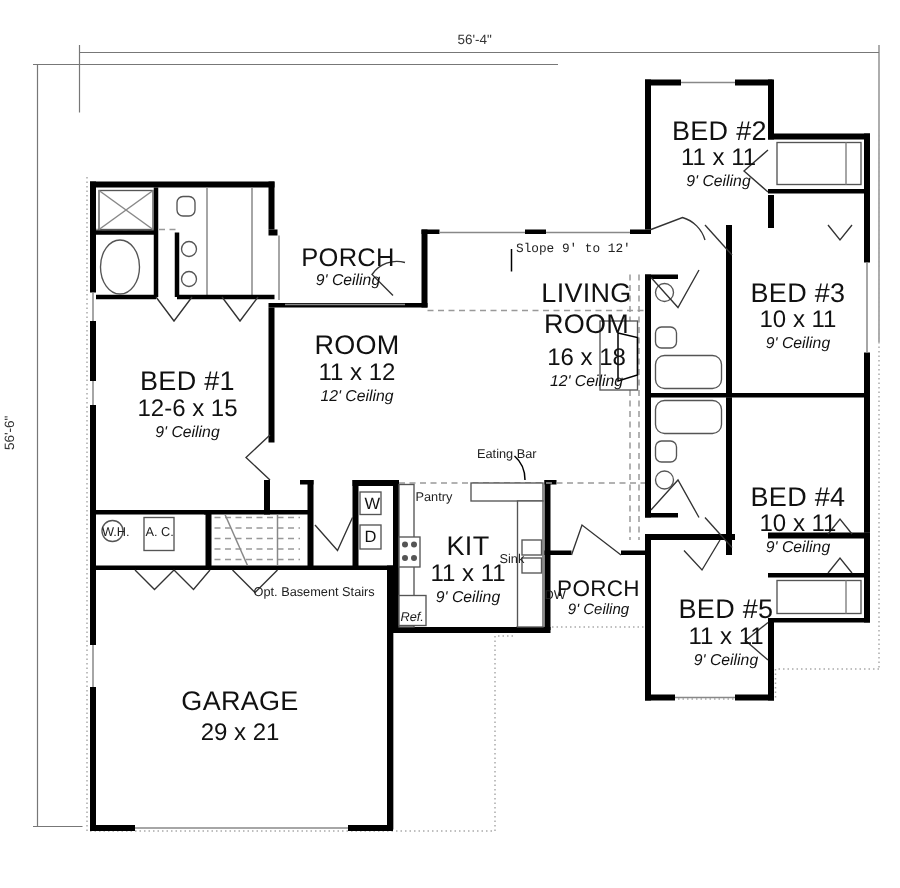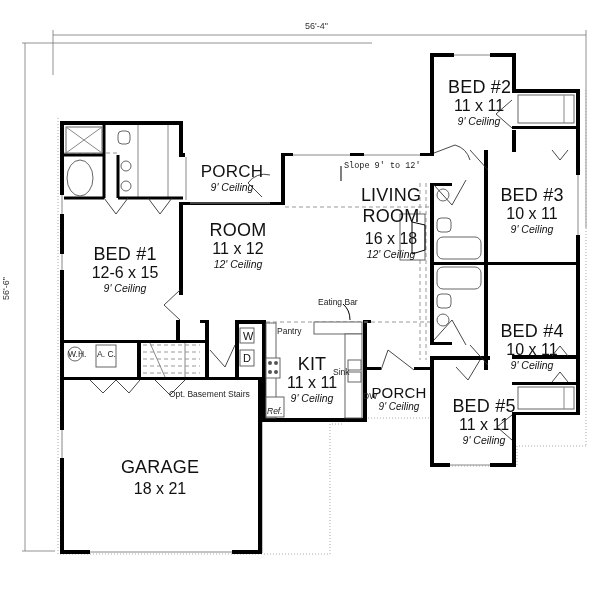--- a/index.html
+++ b/index.html
@@ -274,21 +274,21 @@
 </div>
 
 <div class="lbl" style="left:445px; top:397px; width:78px;">
   <div class="room-name">BED #5</div>
   <div class="room-size">11 x 11</div>
   <div class="room-ceil">9' Ceiling</div>
 </div>
 
 <div class="lbl" style="left:112px; top:458px; width:96px;">
   <div class="room-name">GARAGE</div>
-  <div class="room-size" style="margin-top:5px;">18 x 21</div>
+  <div class="room-size" style="margin-top:5px;">29 x 21</div>
 </div>
 
 <div class="lbl small" style="left:344px; top:162px;font-family:Liberation Mono, monospace;">Slope 9' to 12'</div>
 <div class="lbl small" style="left:318px; top:298px;">Eating Bar</div>
 <div class="lbl small" style="left:277px; top:327px;">Pantry</div>
 <div class="lbl small" style="left:333px; top:368px;">Sink</div>
 <div class="lbl small" style="left:363px; top:392px;text-align:right;">DW</div>
 <div class="lbl small" style="left:267px; top:407px; font-style:italic;">Ref.</div>
 <div class="lbl" style="left:243px; top:331px; font-size:11px;">W</div>
 <div class="lbl" style="left:243px; top:353px; font-size:11px;">D</div>

